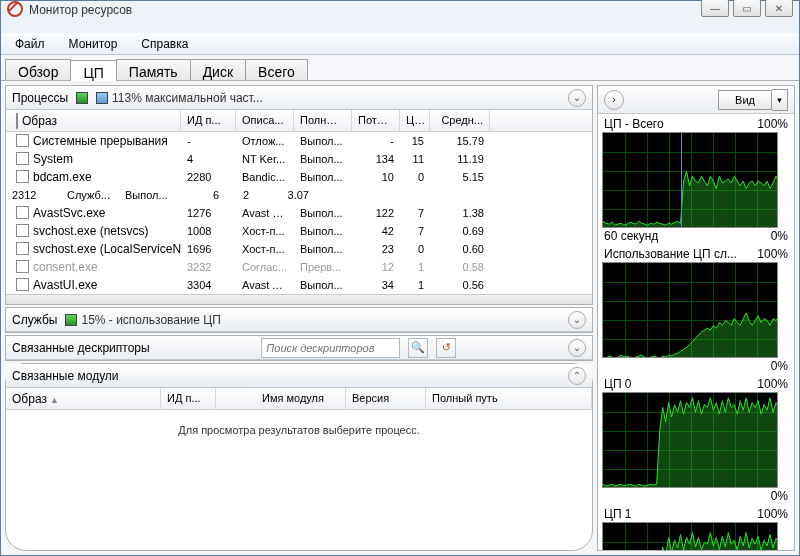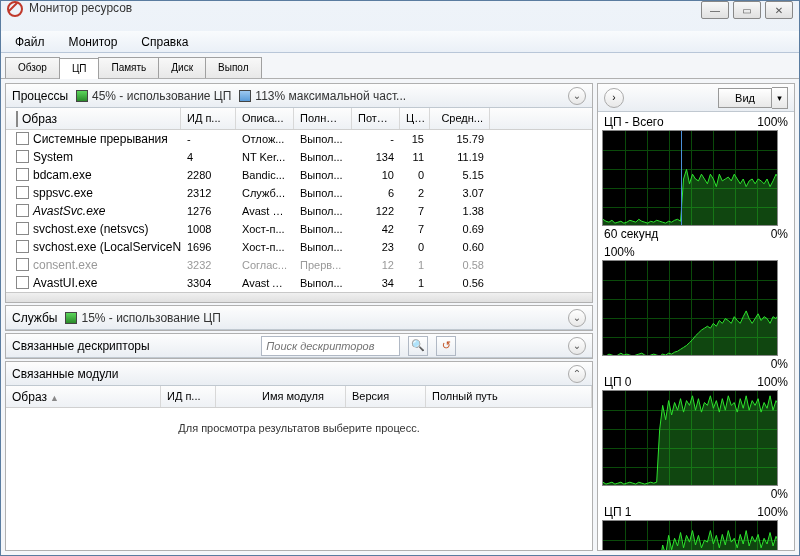--- a/index.html
+++ b/index.html
@@ -1,27 +1,27 @@
 <!DOCTYPE html>
 <html><head>
 <meta charset="utf-8">
 <style>
 * { box-sizing: border-box; margin: 0; padding: 0; font-family: 'Segoe UI', Tahoma, sans-serif; font-size: 12px; }
 body { background: #fff; width: 800px; height: 556px; overflow: hidden; }
 .window { width: 800px; height: 556px; border: 1px solid #5a7ca0; background: linear-gradient(#eef3f9,#dce6f2); display: flex; flex-direction: column; }
-.titlebar { height: 30px; display: flex; align-items: flex-start; padding: 0 6px; }
+.titlebar { height: 30px; display: flex; align-items: flex-end; padding: 16px 6px; }
 .appicon { width: 16px; height: 16px; border: 2px solid #c0392b; border-radius: 50%; margin-right: 6px; position: relative; }
 .appicon::before { content:''; position:absolute; width:2px; height:12px; background:#c0392b; left:3px; top:-2px; transform:rotate(45deg); }
 .title { flex:1; color:#333; }
 .winctl { display:flex; gap:4px; }
 .winbtn { width:28px; height:18px; background:linear-gradient(#f8f8f8,#e0e0e0); border:1px solid #888; border-radius:2px; display:flex; align-items:center; justify-content:center; font-size:10px; color:#555;}
 .menubar { height:22px; background:linear-gradient(#f9fbfd,#eaf0f7); border-bottom:1px solid #b8c6d8; padding-left:6px; display:flex; align-items:center; gap:8px;}
 .menuitem { padding:3px 8px; cursor:default;}
 .tabbar { height:26px; background:#f4f6f9; border-bottom:1px solid #b0b0b0; display:flex; padding:4px 4px 0 4px; gap:0;}
-.tab { padding:4px 12px; border:1px solid #a0a0a0; border-bottom:none; background:linear-gradient(#f8f8f8,#e8e8e8); margin-right:-1px; cursor:default; font-size:10px;}
+.tab { padding:4px 12px; border:1px solid #a0a0a0; border-bottom:none; background:linear-gradient(#f8f8f8,#e8e8e8); margin-right:-1px; cursor:default; font-size:14px;}
 .tab.active { background:#fff; position:relative; top:1px; }
 .content { flex:1; display:flex; padding:4px; gap:4px; background:#f4f6f9; overflow:hidden;}
 .left { flex:1; display:flex; flex-direction:column; gap:2px; overflow:hidden;}
 .panel { border:1px solid #b0b0b0; background:#fff; }
 .pheader { background:linear-gradient(#fdfdfd,#eaeef3); border-bottom:1px solid #c0c8d0; height:24px; display:flex; align-items:center; padding:0 6px; gap:8px;}
 .pheader .ptitle { font-weight:normal; flex-shrink:0;}
 .pstat { display:flex; align-items:center; gap:4px; font-size:11px; color:#333;}
 .sq { width:12px; height:12px; border:1px solid #444;}
 .sq.green { background:linear-gradient(#5cd65c,#2a8a2a);}
 .sq.blue { background:linear-gradient(#9cc8f0,#5a9bd8);}
@@ -70,31 +70,30 @@
   <div class="menubar">
     <span class="menuitem">Файл</span>
     <span class="menuitem">Монитор</span>
     <span class="menuitem">Справка</span>
   </div>
   <div class="tabbar">
     <div class="tab">Обзор</div>
     <div class="tab active">ЦП</div>
     <div class="tab">Память</div>
     <div class="tab">Диск</div>
-    <div class="tab">Выпол</div>
+    <div class="tab">Всего</div>
   </div>
   <div class="content">
     <div class="left">
 
       <div class="panel">
         <div class="pheader">
           <span class="ptitle">Процессы</span>
           <span class="pstat">
               <span class="sq green"></span>
-              <span>45% - использование ЦП</span>
             </span>
           <span class="pstat">
               <span class="sq blue"></span>
               <span>113% максимальной част...</span>
             </span>
           <span class="chev">⌄</span>
         </div>
         <div class="colhead">
           <div class="ch c0"><span class="chk"></span><span>Образ</span></div>
           <div class="ch c1">ИД п...</div>
@@ -135,33 +134,29 @@
                 <span>bdcam.exe</span>
               </div>
               <div class="cell c1">2280</div>
               <div class="cell c2">Bandic...</div>
               <div class="cell c3">Выпол...</div>
               <div class="cell c4">10</div>
               <div class="cell c5">0</div>
               <div class="cell c6">5.15</div>
             </div>
             <div class="row">
-              <div class="cell c0" style="display:flex;align-items:center;">
-                <span class="chk"></span>
-                <span>sppsvc.exe</span>
-              </div>
               <div class="cell c1">2312</div>
               <div class="cell c2">Служб...</div>
               <div class="cell c3">Выпол...</div>
               <div class="cell c4">6</div>
               <div class="cell c5">2</div>
               <div class="cell c6">3.07</div>
             </div>
             <div class="row">
-              <div class="cell c0" style="display:flex;align-items:flex-start;font-style:italic;">
+              <div class="cell c0" style="display:flex;align-items:flex-start;">
                 <span class="chk"></span>
                 <span>AvastSvc.exe</span>
               </div>
               <div class="cell c1">1276</div>
               <div class="cell c2">Avast S...</div>
               <div class="cell c3">Выпол...</div>
               <div class="cell c4">122</div>
               <div class="cell c5">7</div>
               <div class="cell c6">1.38</div>
             </div>
@@ -233,21 +228,21 @@
           <span class="ptitle">Связанные дескрипторы</span>
           <span class="searchbox">
             <input class="searchinput" placeholder="Поиск дескрипторов" style="">
           </span>
           <span class="sbtn">🔍</span>
           <span class="sbtn" style="color:#c05020;">↺</span>
           <span class="chev">⌄</span>
         </div>
       </div>
 
-      <div class="panel" style="flex:1;">
+      <div class="panel" style="flex:1;border-radius:21px;">
         <div class="pheader">
           <span class="ptitle">Связанные модули</span>
           <span class="chev">⌃</span>
         </div>
         <div class="colhead">
           <div class="ch" style="width:155px;"><span>Образ</span> <span style="color:#888;font-size:9px">▲</span></div>
           <div class="ch" style="width:55px;">ИД п...</div>
           <div class="ch" style="width:90px;margin-left:40px;">Имя модуля</div>
           <div class="ch" style="width:80px;">Версия</div>
           <div class="ch" style="flex:1;">Полный путь</div>
@@ -290,20 +285,21 @@
               </svg>
               <div class="vline" style="left:78px;"></div>
             </div>
             <div class="chartbot">
               <span>60 секунд</span>
               <span>0%</span>
             </div>
           </div>
           <div class="chartblk">
             <div class="chartlbl">
+              <span>Использование ЦП сл...</span>
               <span>100%</span>
             </div>
             <div class="chart">
               <div class="grid">
                 <div class="gl" style="left:22px;top:0;bottom:0;width:1px;"></div>
                 <div class="gl" style="left:44px;top:0;bottom:0;width:1px;"></div>
                 <div class="gl" style="left:66px;top:0;bottom:0;width:1px;"></div>
                 <div class="gl" style="left:88px;top:0;bottom:0;width:1px;"></div>
                 <div class="gl" style="left:110px;top:0;bottom:0;width:1px;"></div>
                 <div class="gl" style="left:132px;top:0;bottom:0;width:1px;"></div>

